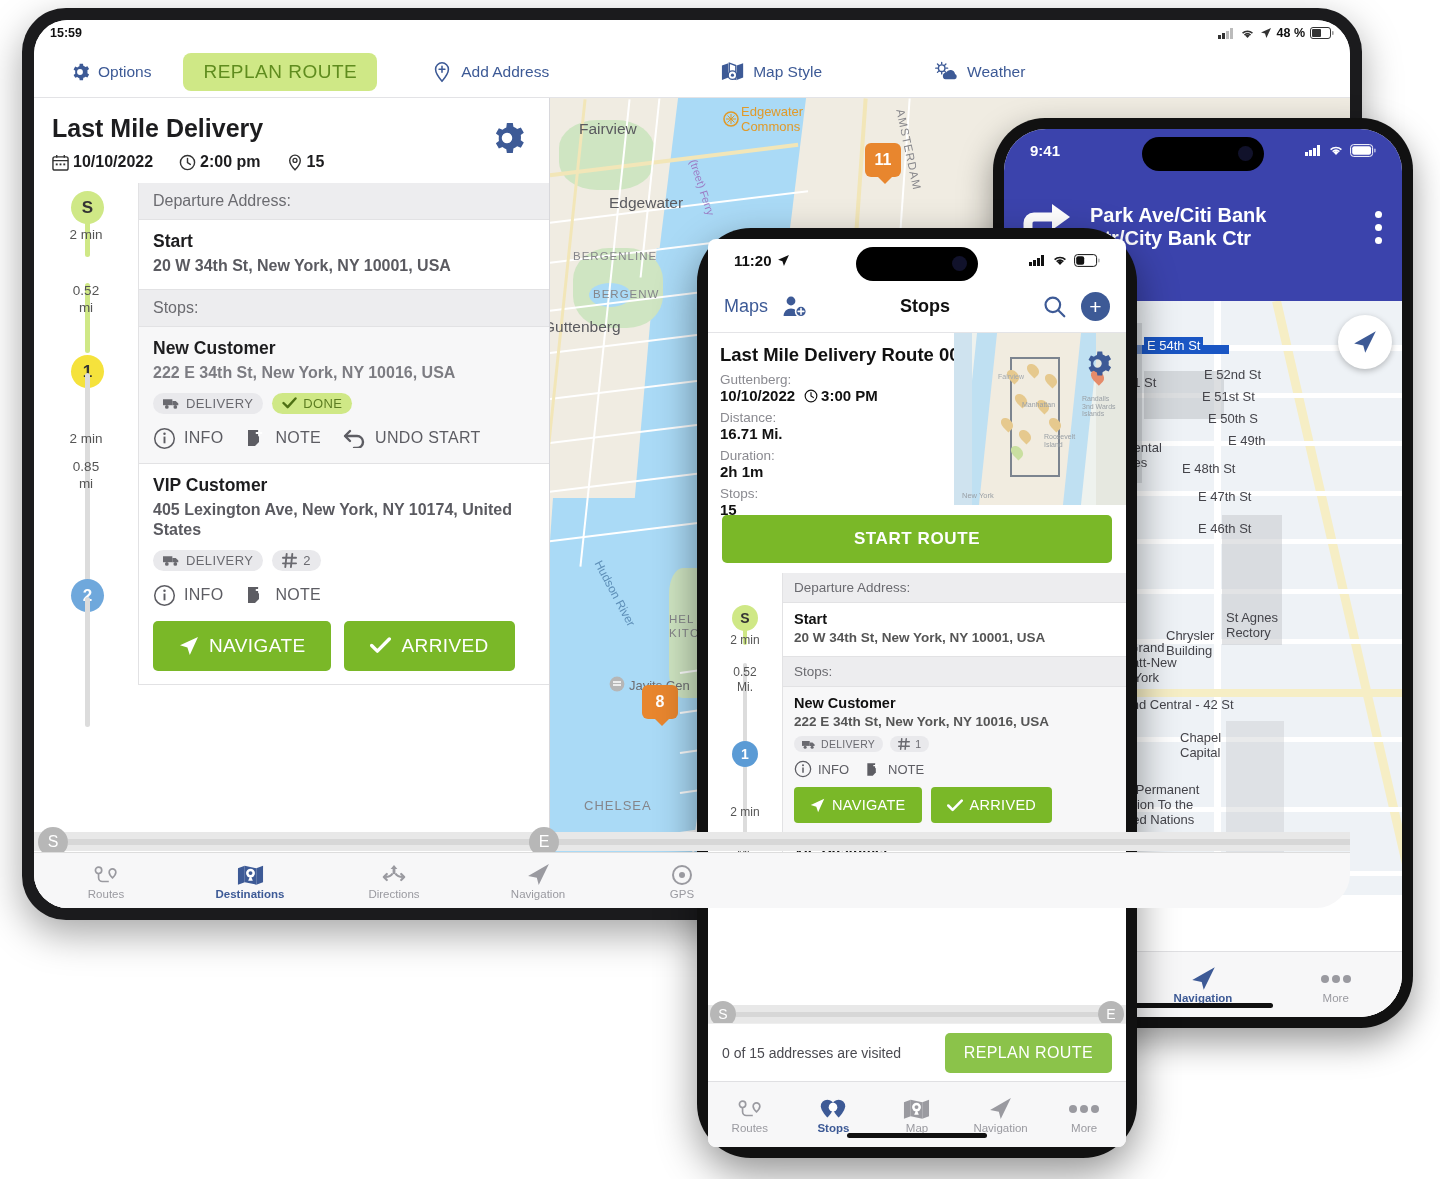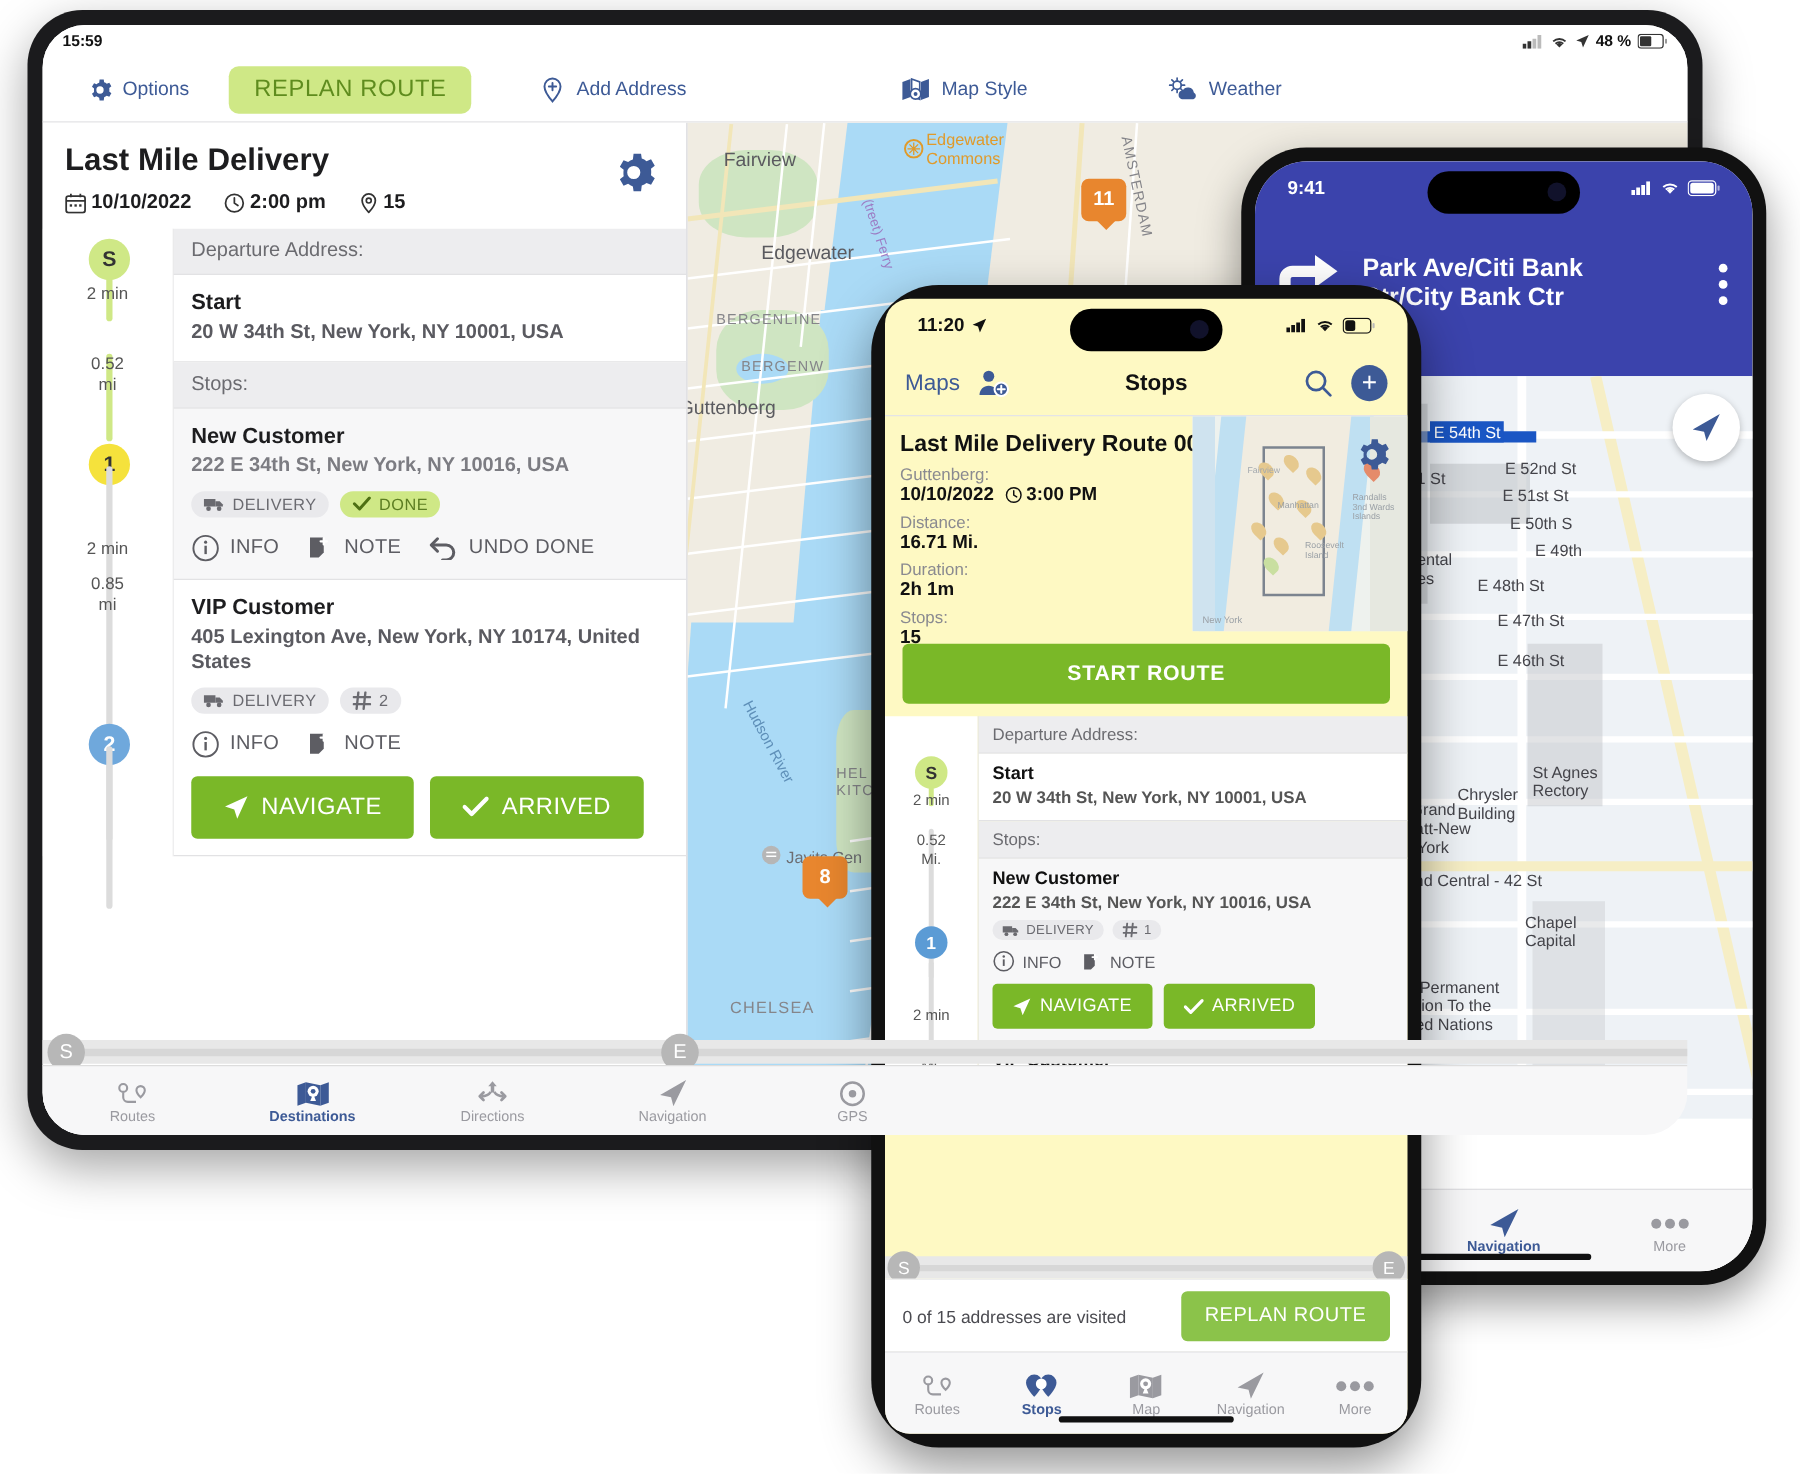--- a/index.html
+++ b/index.html
@@ -179,21 +179,21 @@
   .parkave { position:absolute; color:#fff; font-size:15px; font-weight:600;
              writing-mode:vertical-rl; letter-spacing:1px; }
 
   
   #phone-center {
     position:absolute; left:697px; top:228px; width:440px; height:930px;
     background:#111; border-radius:54px; box-shadow:0 16px 40px rgba(0,0,0,.42);
     padding:11px;
   }
   #phone-center-inner { position:relative; width:100%; height:100%;
-    border-radius:20px; overflow:hidden; background:#fef9c3; }
+    border-radius:8px; overflow:hidden; background:#ffffff; }
   .cp-status { display:flex; align-items:center; height:42px; padding:0 26px;
                color:#111; font-size:15px; font-weight:600; position:relative; }
   .cp-status .r { margin-left:auto; display:flex; align-items:center; gap:6px; }
   .cp-navbar { height:52px; display:flex; align-items:center; padding:0 16px;
                border-bottom:1px solid #e4e4e7; gap:14px; }
   .cp-edit { color:#3d5a96; font-size:18px; }
   .cp-title { flex:1; text-align:center; font-size:18px; font-weight:bold; color:#111; }
   .cp-plus { width:29px; height:29px; border-radius:50%; background:#3d5a96;
              display:flex; align-items:center; justify-content:center; color:#fff;
              font-size:21px; line-height:1; }
@@ -481,21 +481,21 @@
                       <path d="M3 3h11v12l-4 4H3z" fill="#5d5d63"></path>
                       <path d="M14 3.5v5M11.5 6h5" stroke="#fff" stroke-width="1.8" stroke-linecap="round"></path>
                     </svg>
                     <span>NOTE</span>
                   </div>
                   <div class="act">
                     <svg width="24" height="20" viewBox="0 0 24 20">
                       <path d="M7 3L2 8l5 5" stroke="#5d5d63" stroke-width="2.4" fill="none" stroke-linecap="round" stroke-linejoin="round"></path>
                       <path d="M2.6 8H14a6 6 0 0 1 0 12h-3" stroke="#5d5d63" stroke-width="2.4" fill="none" stroke-linecap="round"></path>
                     </svg>
-                    <span>UNDO DONE</span>
+                    <span>UNDO START</span>
                   </div>
                 </div>
               </div>
 
               <div class="row">
                 <div class="row-name">VIP Customer</div>
                 <div class="row-addr dark" style="max-width:380px;">405 Lexington Ave, New York, NY 10174, United States</div>
                 <div class="chips">
                   <div class="chip">
                     <svg width="17" height="13" viewBox="0 0 20 14">
@@ -704,21 +704,21 @@
         <div class="nm-lbl" style="left:194px;top:188px;">E 47th St</div>
         <div class="nm-lbl" style="left:194px;top:220px;">E 46th St</div>
         <div class="nm-lbl" style="left:92px;top:140px;line-height:1.15;">Continental<br>Galleries</div>
         <div class="nm-lbl" style="left:30px;top:144px;font-size:11px;color:#fff;">MetLi</div>
         <div class="nm-lbl" style="left:30px;top:286px;font-size:11px;">Metlife</div>
         <div class="nm-lbl" style="left:8px;top:336px;line-height:1.15;">Grand Central<br>Terminal</div>
         <div class="nm-lbl" style="left:112px;top:340px;line-height:1.15;text-align:center;">Grand<br>Hyatt-New<br>York</div>
         <div class="nm-lbl" style="left:162px;top:328px;line-height:1.15;">Chrysler<br>Building</div>
         <div class="nm-lbl" style="left:222px;top:310px;line-height:1.15;">St Agnes<br>Rectory</div>
         <div class="nm-lbl" style="left:106px;top:396px;">Grand Central - 42 St</div>
-        <div class="nm-lbl" style="left:176px;top:430px;line-height:1.15;margin-left:40px;">Chapel<br>Capital</div>
+        <div class="nm-lbl" style="left:176px;top:430px;line-height:1.15;">Chapel<br>Capital</div>
         <div class="nm-lbl" style="left:100px;top:482px;line-height:1.15;text-align:center;">Togo Permanent<br>Mission To the<br>United Nations</div>
         <div class="nm-lbl" style="left:4px;top:528px;line-height:1.15;">Faith E<br>Ente</div>
         <div class="nm-lbl" style="left:132px;top:556px;line-height:1.15;text-align:center;">Permanent<br>MSSN of the</div>
         <div class="nm-lbl" style="left:0;top:380px;line-height:1.15;">ntral<br>ion</div>
         <div class="parkave" style="left:47px;top:220px;">Park Ave</div>
         <div class="parkave" style="left:47px;top:418px;">Park Ave</div>
 
         <div class="nm-gps" style="left:42px;top:522px;"></div>
 
         <div class="loc-btn">

